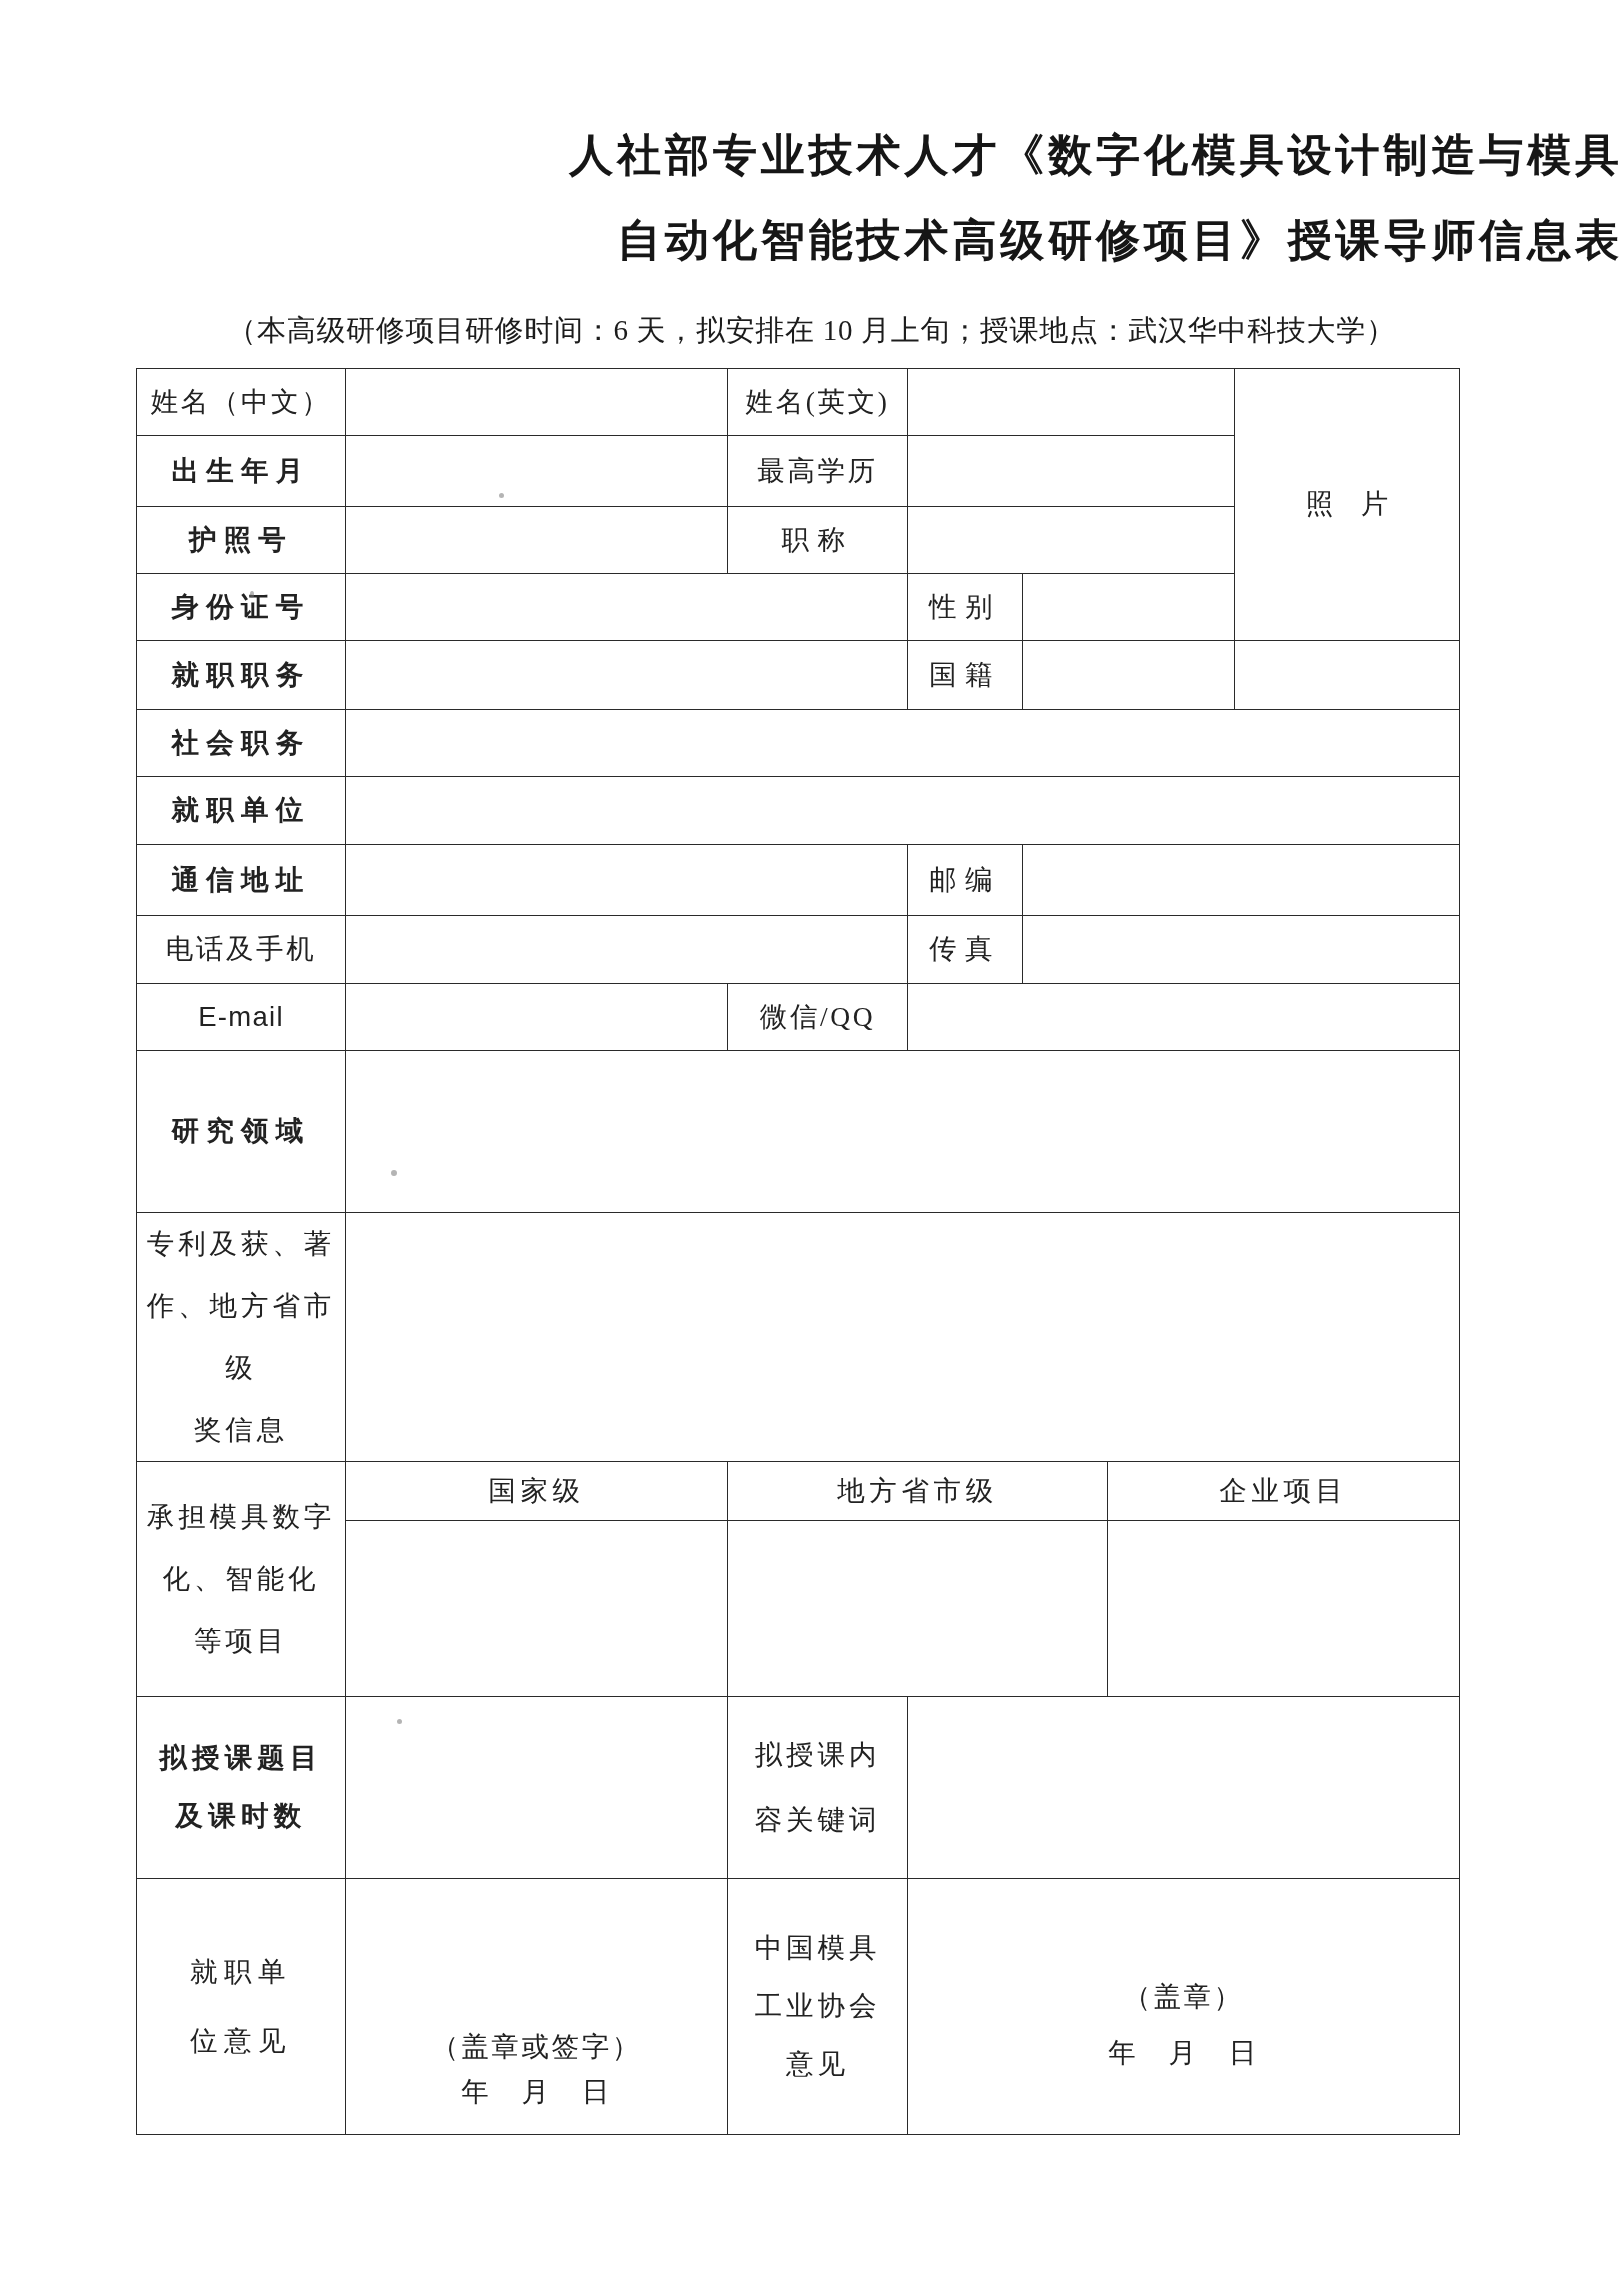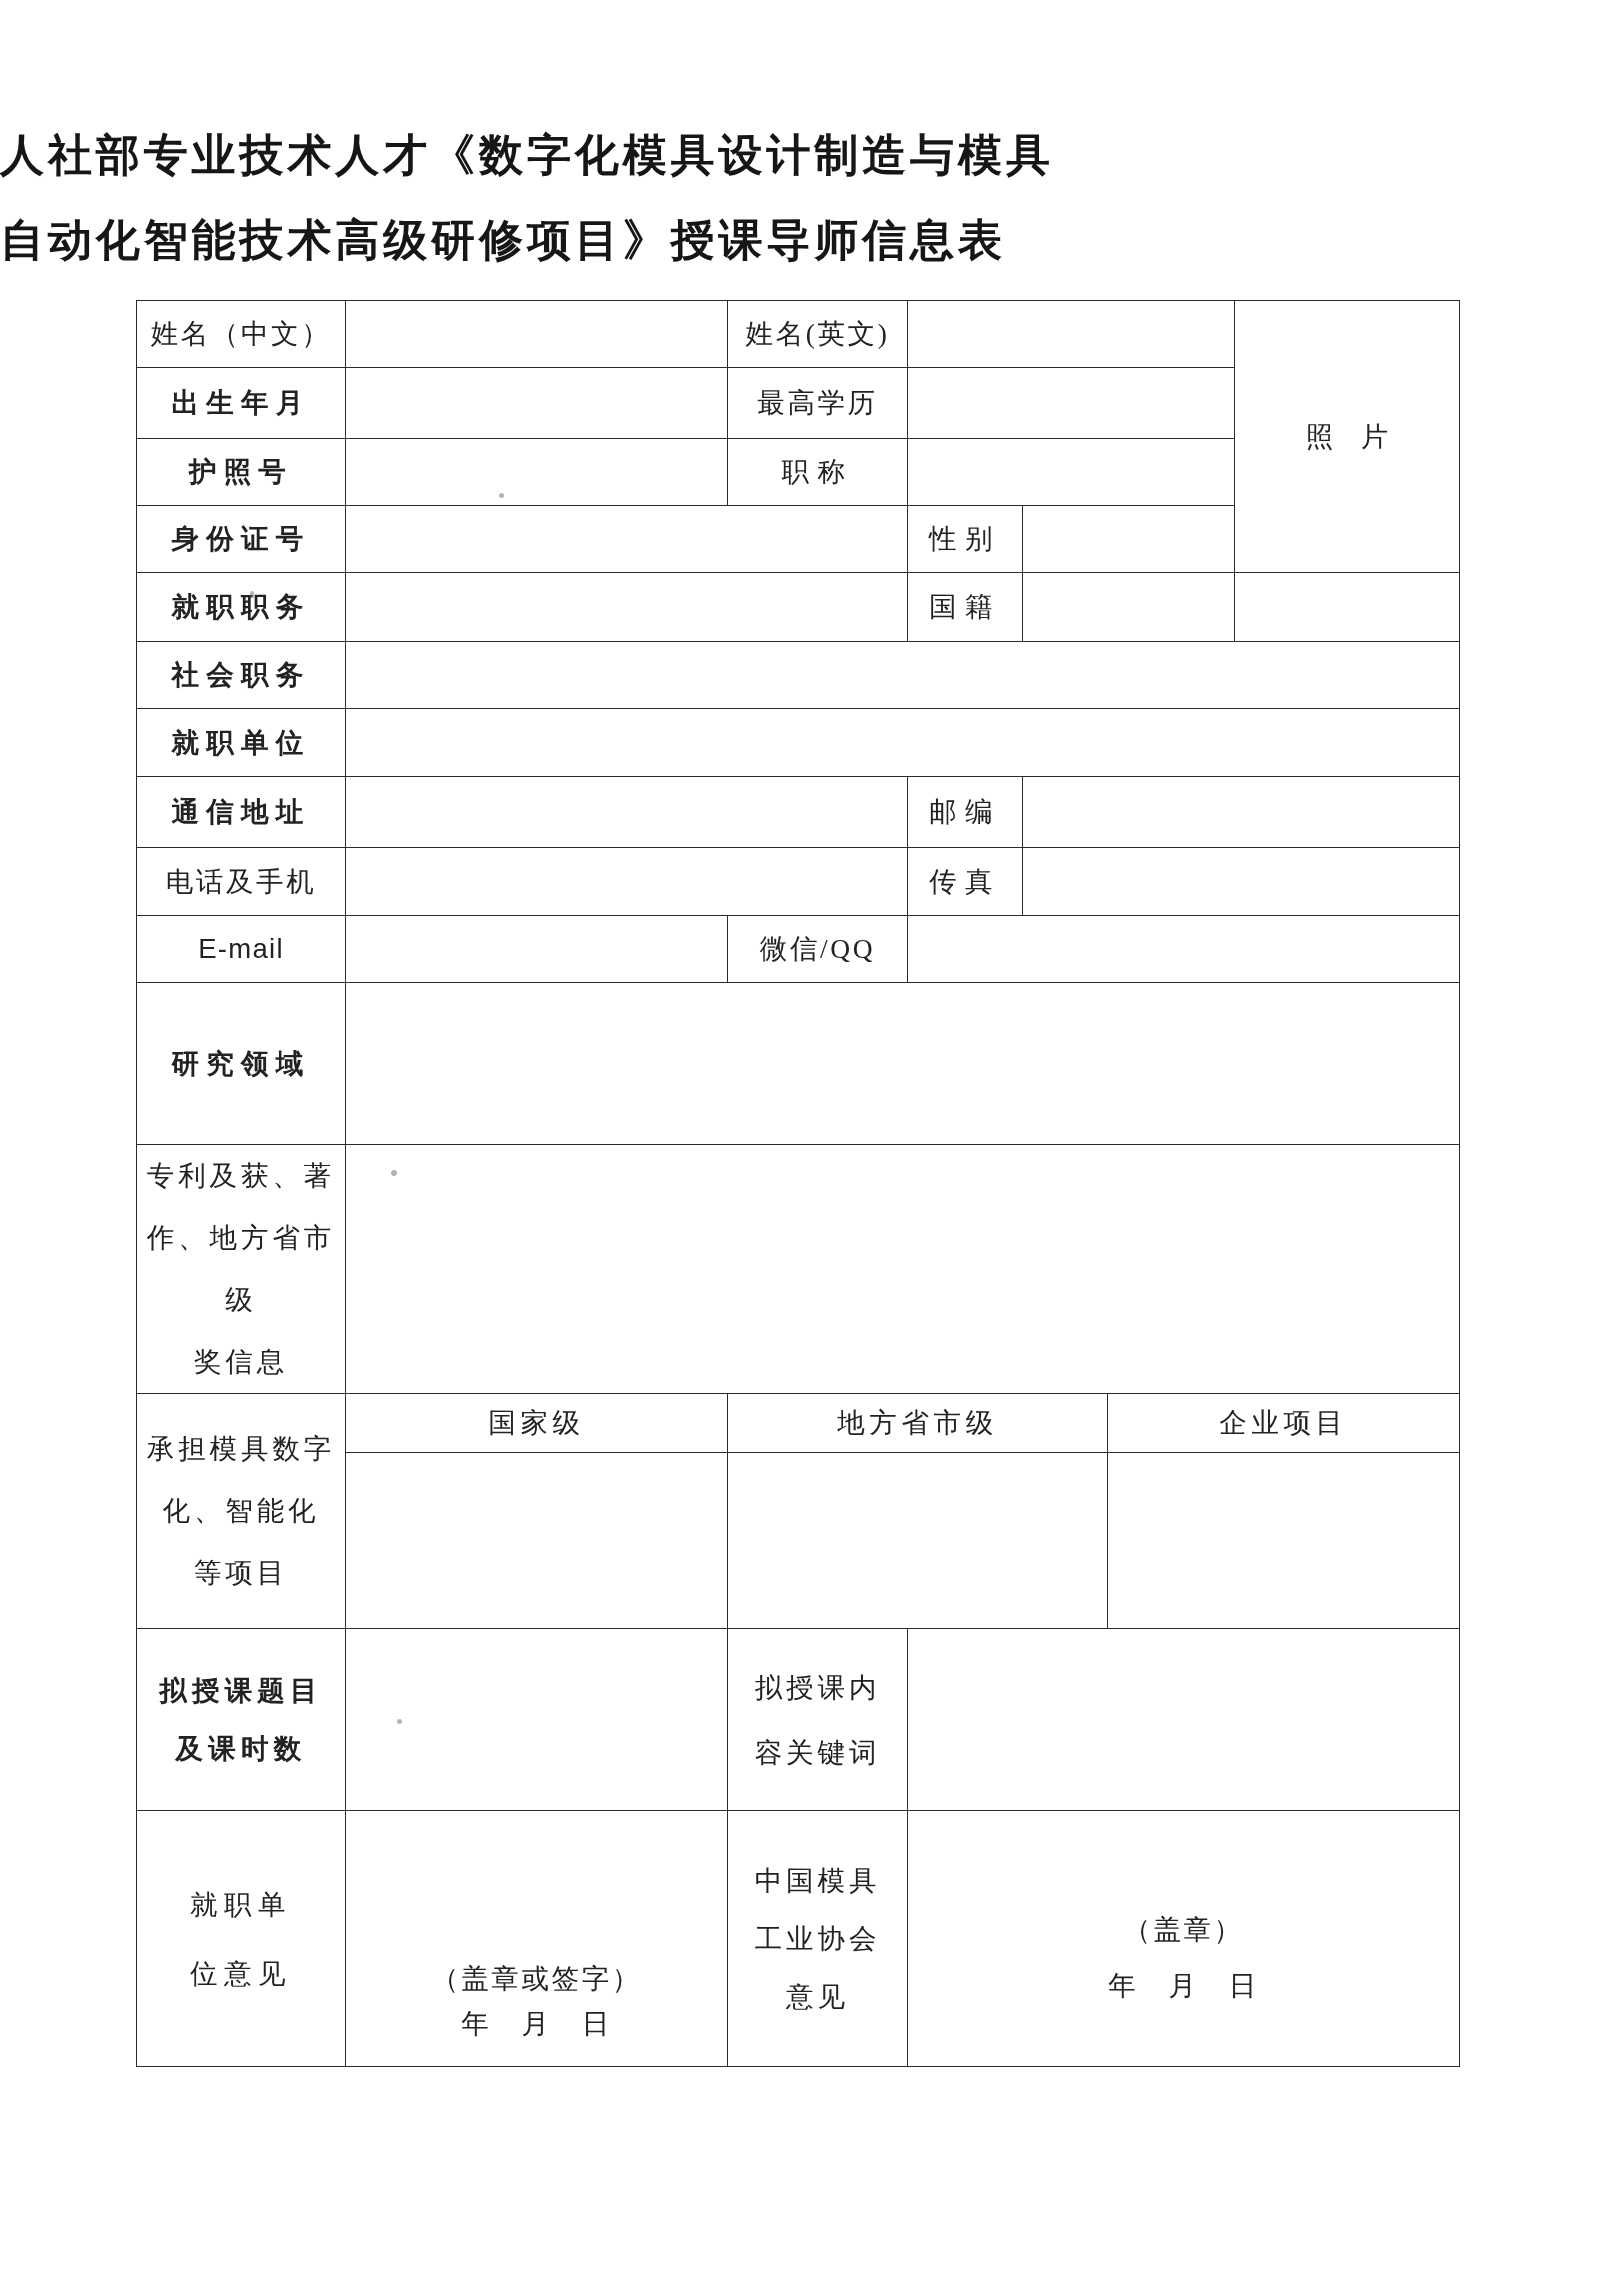--- a/index.html
+++ b/index.html
@@ -3,21 +3,21 @@
 <meta charset="utf-8">
 <style>
   html,body{margin:0;padding:0;}
   body{
     width:1623px;height:2295px;position:relative;overflow:hidden;
     background:#ffffff;color:#1f1f1f;
     font-family:"Liberation Serif","DejaVu Serif",serif;
   }
   .page{position:absolute;inset:0;}
   .title{
-    margin-top:113px;text-align:left;font-weight:bold;
+    margin-top:113px;text-align:right;font-weight:bold;
     font-size:44px;line-height:85px;letter-spacing:3.9px;color:#161616;
   }
   .subtitle{
     margin-top:27.5px;text-align:center;font-size:29px;letter-spacing:0.7px;color:#1c1c1c;
   }
   table.form{
     border-collapse:collapse;table-layout:fixed;
     width:1322px;margin:17px 0 0 136px;
   }
   td{
@@ -53,20 +53,21 @@
 </head>
 <body>
 
 <div class="page">
 
   <div class="title">
     <div>人社部专业技术人才《数字化模具设计制造与模具</div>
     <div>自动化智能技术高级研修项目》授课导师信息表</div>
   </div>
 
+  <div class="subtitle">（本高级研修项目研修时间：6 天，拟安排在 10 月上旬；授课地点：武汉华中科技大学）</div>
 
   <table class="form">
     <colgroup>
       <col style="width:209px">
         <col style="width:382px">
         <col style="width:180px">
       <col style="width:115px">
         <col style="width:85px">
         <col style="width:127px">
       <col style="width:225px">

